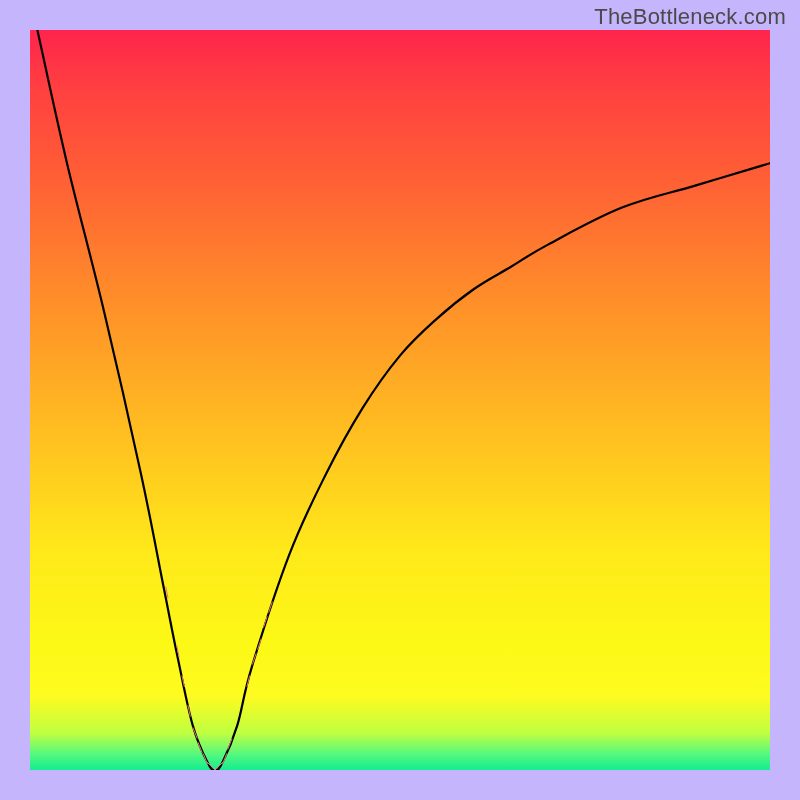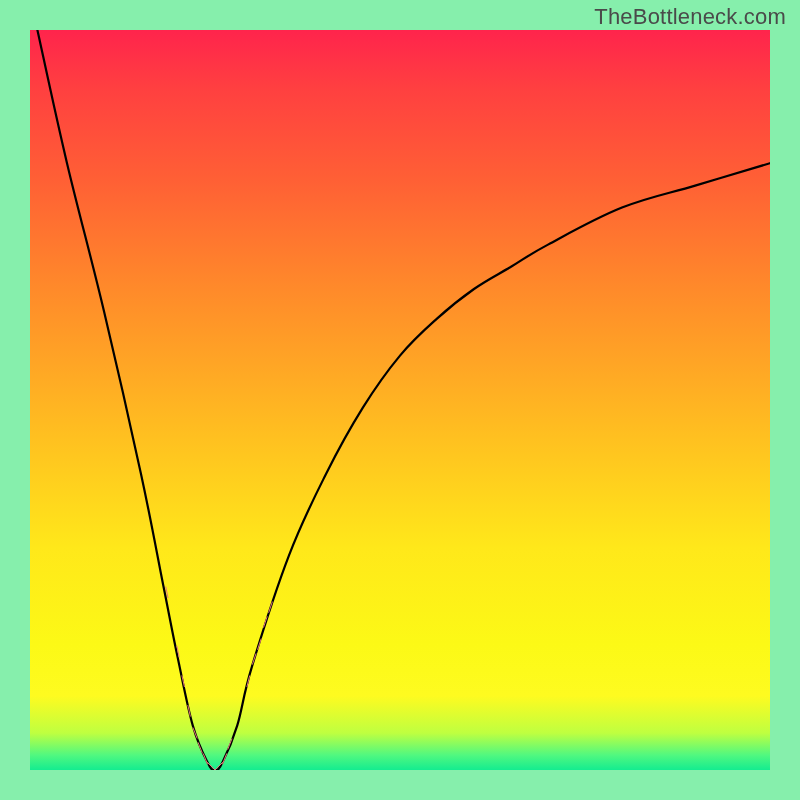--- a/index.html
+++ b/index.html
@@ -8,21 +8,21 @@
     width: 800px;
     height: 800px;
     overflow: hidden;
     background: #000;
     font-family: Arial, Helvetica, sans-serif;
   }
   .frame {
     position: relative;
     width: 800px;
     height: 800px;
-    background: #86efac;
+    background: #c4b5fd;
     box-sizing: border-box;
   }
   .plot-area {
     position: absolute;
     left: 30px;
     top: 30px;
     width: 740px;
     height: 740px;
     overflow: hidden;
   }

